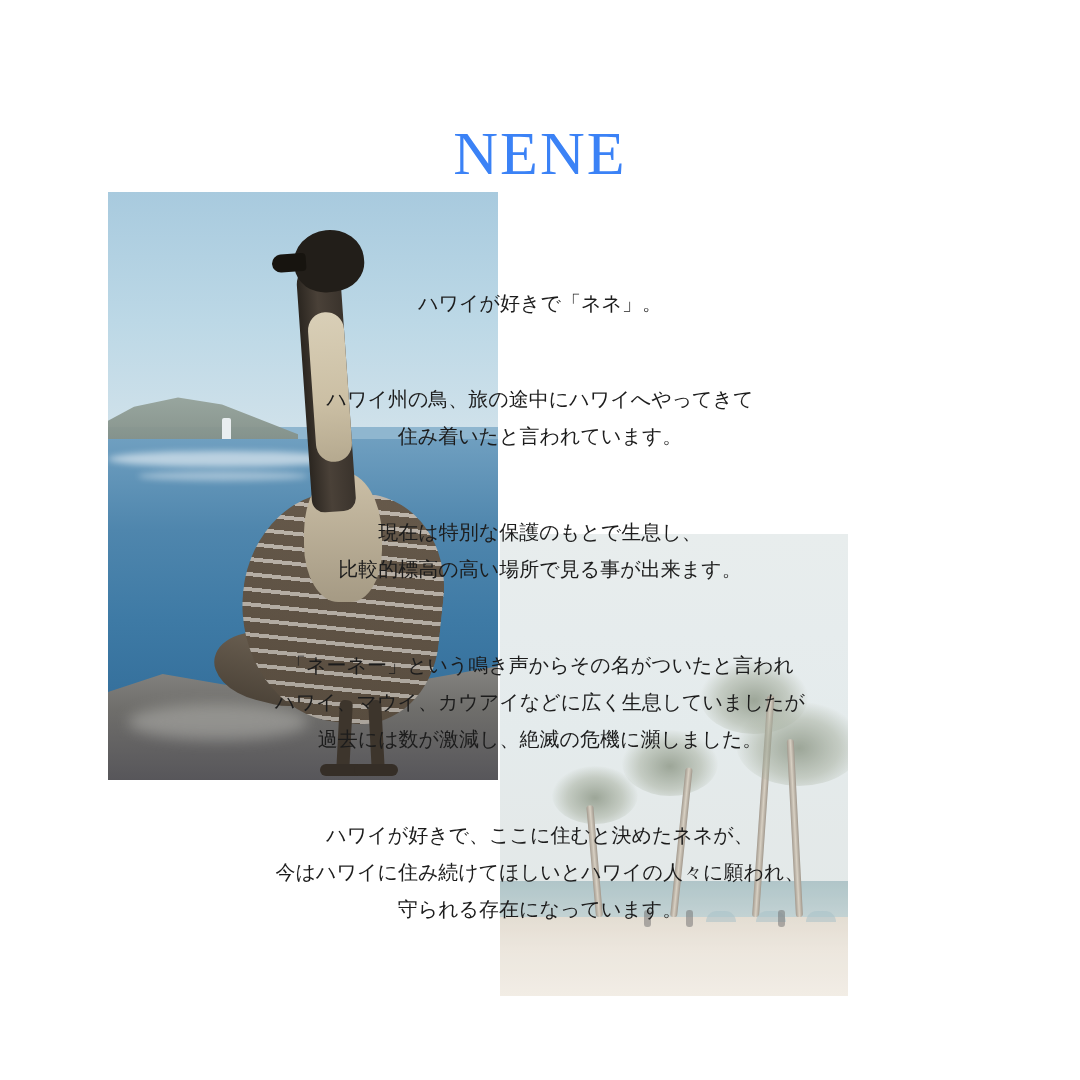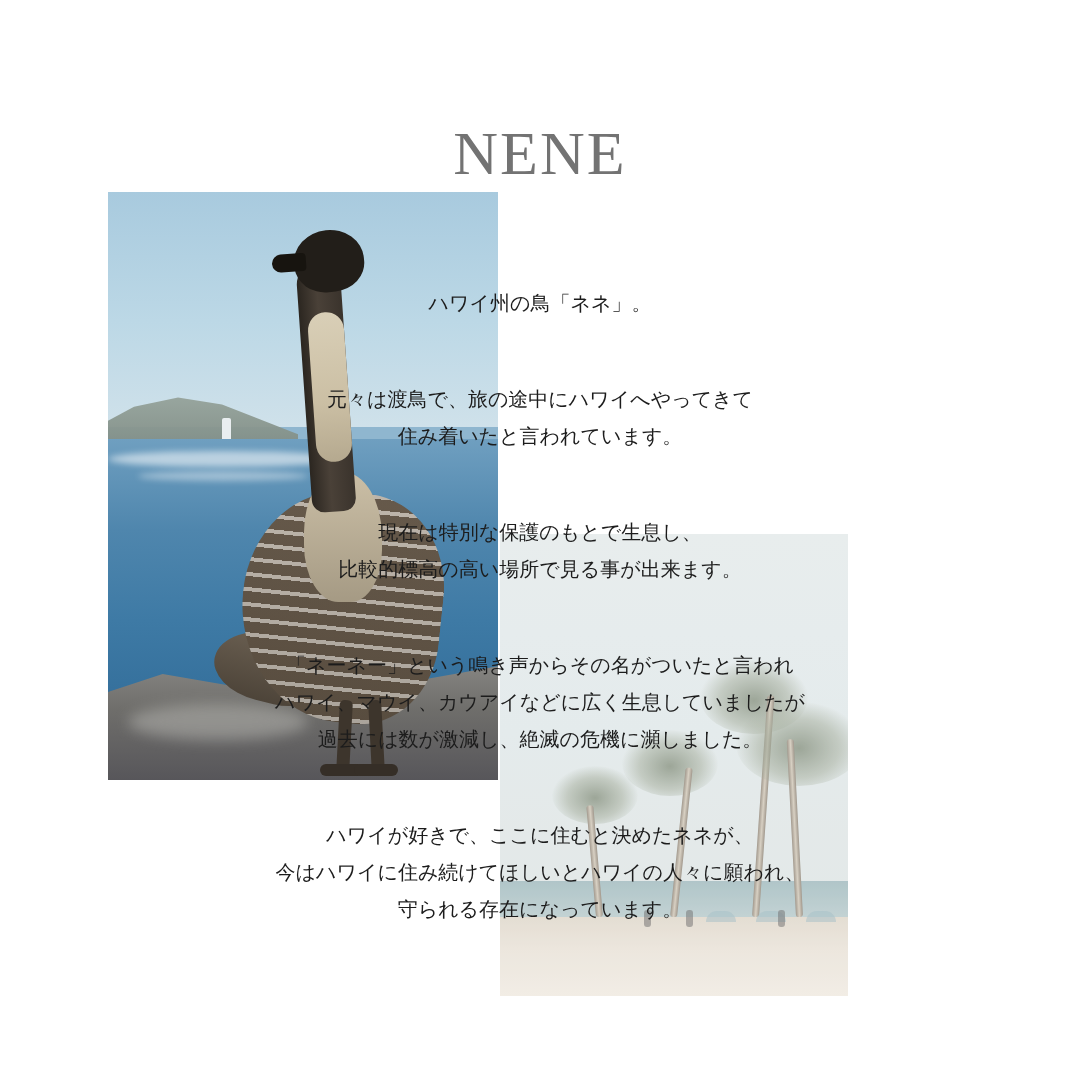--- a/index.html
+++ b/index.html
@@ -224,21 +224,21 @@
 
   
   .title {
     position: absolute;
     left: 0; top: 122px;
     width: 1080px;
     text-align: center;
     font-family: "Liberation Serif", "DejaVu Serif", serif;
     font-size: 62px;
     letter-spacing: 2px;
-    color: #737373;
+    color: #3b82f6;
     line-height: 1;
   }
 
   
   .body-text {
     position: absolute;
     left: 90px;
     top: 248px;
     width: 900px;
     text-align: center;
@@ -299,22 +299,22 @@
     <div class="b-umbrella" style="left:256px;"></div>
     <div class="b-umbrella" style="left:306px;"></div>
     <div class="b-people" style="left:186px;"></div>
     <div class="b-people" style="left:144px;"></div>
     <div class="b-people" style="left:278px;"></div>
   </div>
 
   <div class="title">NENE</div>
 
   <div class="body-text">
-    <p class="para">ハワイ州の鳥「ネネ」。</p>
-    <p class="para">元々は渡鳥で、旅の途中にハワイへやってきて
+    <p class="para">ハワイが好きで「ネネ」。</p>
+    <p class="para">ハワイ州の鳥、旅の途中にハワイへやってきて
 住み着いたと言われています。</p>
     <p class="para">現在は特別な保護のもとで生息し、
 比較的標高の高い場所で見る事が出来ます。</p>
     <p class="para">「ネーネー」という鳴き声からその名がついたと言われ
 ハワイ、マウイ、カウアイなどに広く生息していましたが
 過去には数が激減し、絶滅の危機に瀕しました。</p>
     <p class="para">ハワイが好きで、ここに住むと決めたネネが、
 今はハワイに住み続けてほしいとハワイの人々に願われ、
 守られる存在になっています。</p>
     

